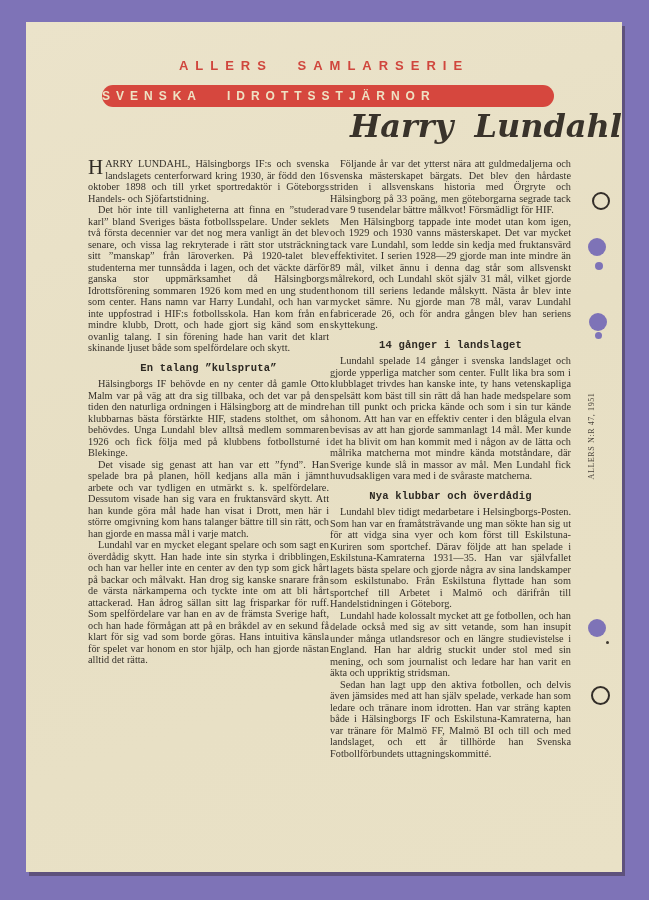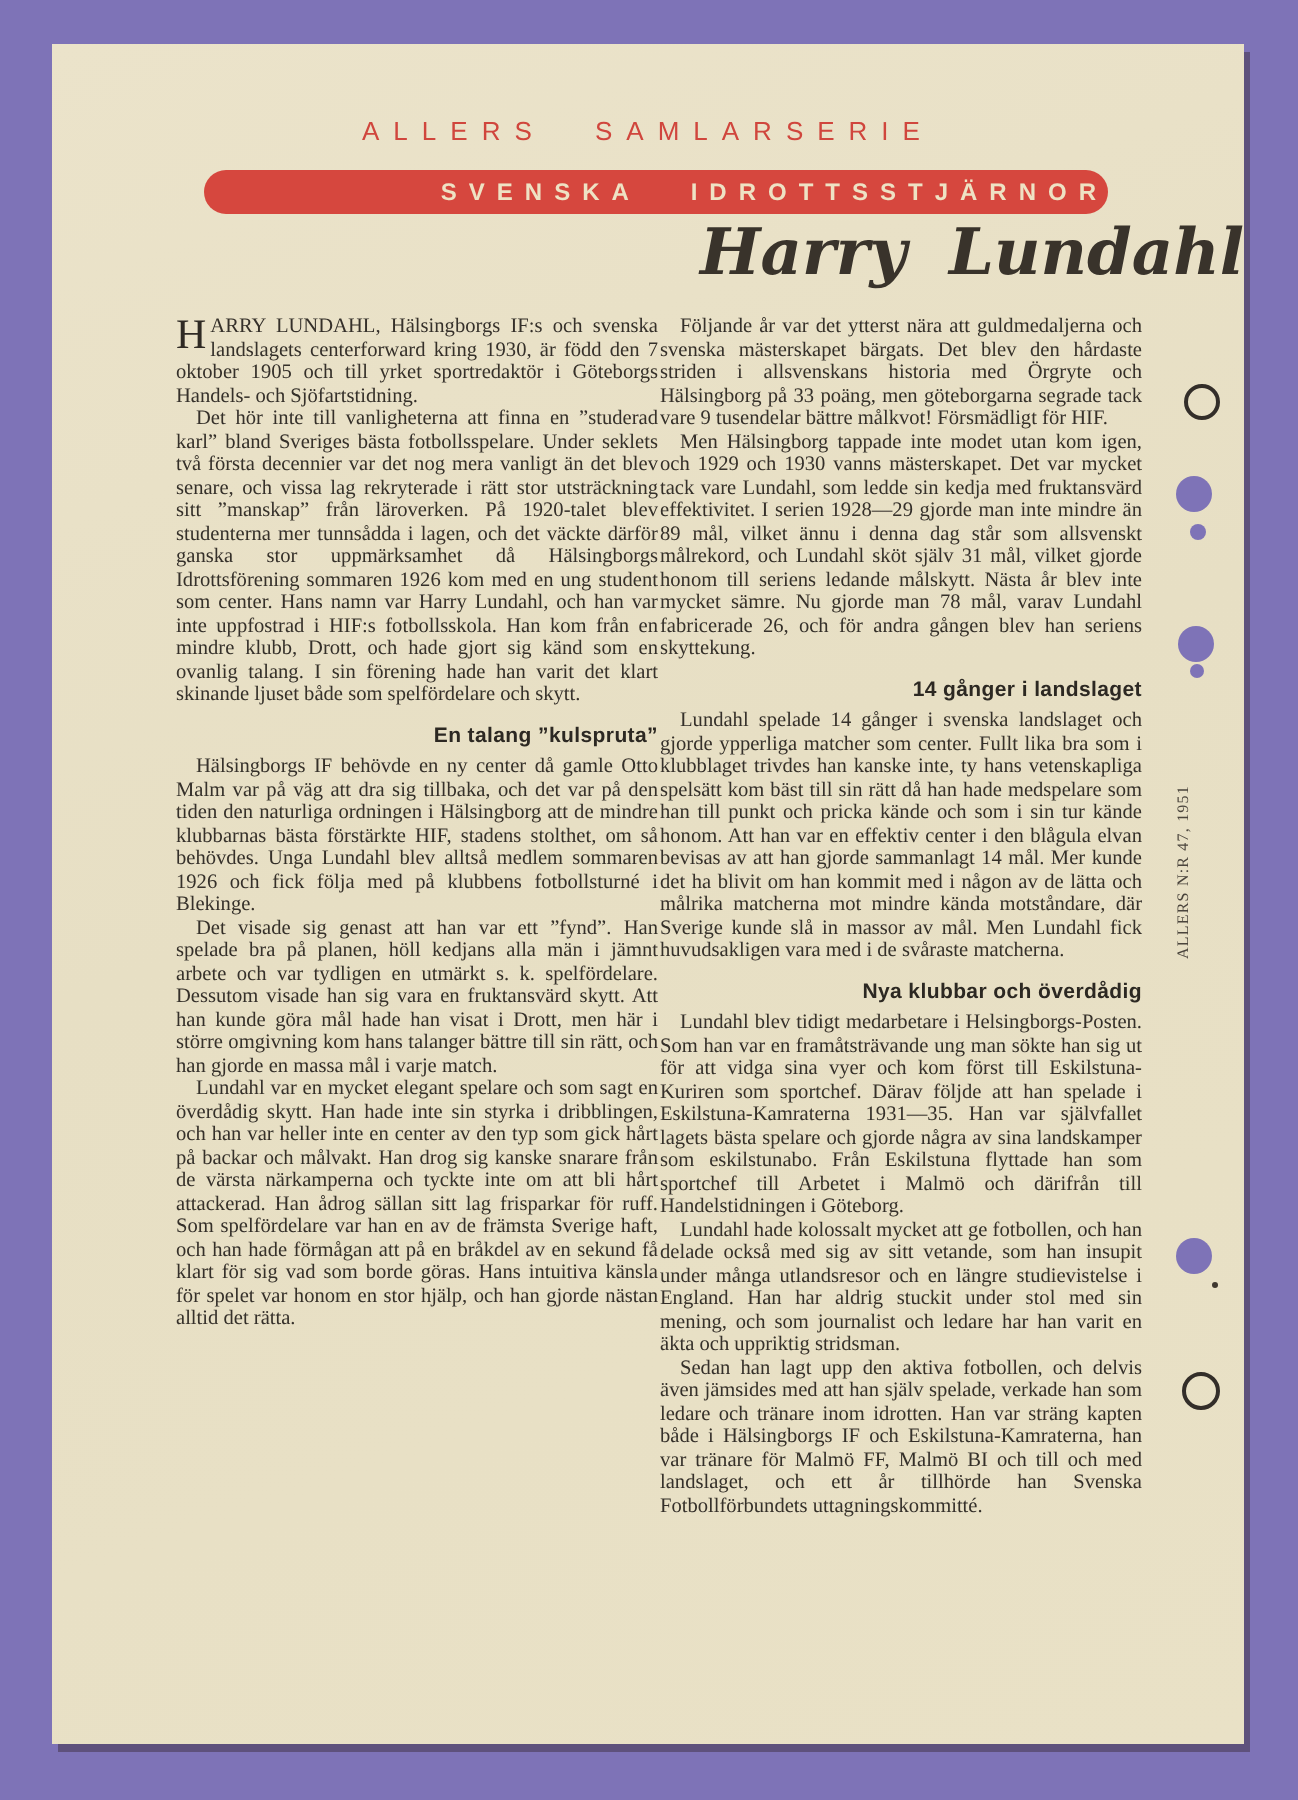--- a/index.html
+++ b/index.html
@@ -8,27 +8,27 @@
     background:#7e73b7;
     font-family:"Liberation Serif",serif;
   }
   .paper{
     position:absolute;left:26px;top:22px;width:596px;height:850px;
     background:linear-gradient(160deg,#ebe3ca 0%,#e7dfc4 45%,#e9e1c6 100%);
     box-shadow:3px 4px 0 rgba(62,48,66,0.5);
   }
   .series-label{
     position:absolute;top:36px;left:0;width:100%;text-align:center;
-    font-family:"Liberation Sans",sans-serif;font-weight:normal;font-size:13px;
+    font-family:"Liberation Sans",sans-serif;font-weight:bold;font-size:13px;
     color:#d0463d;letter-spacing:7px;word-spacing:14px;white-space:nowrap;
   }
   .banner{
     position:absolute;top:63px;left:76px;width:452px;height:22px;
     background:#d6473e;border-radius:11px;
-    display:flex;align-items:center;justify-content:flex-end;
+    display:flex;align-items:center;justify-content:flex-start;
   }
   .banner-text{
     font-family:"Liberation Sans",sans-serif;font-weight:bold;font-size:12px;
     color:#eee2c4;letter-spacing:6px;word-spacing:16px;white-space:nowrap;
   }
   .page-title{
     position:absolute;top:85px;left:0;width:100%;margin:0;text-align:right;
     font-family:"DejaVu Serif",serif;font-style:italic;font-weight:bold;
     font-size:32px;color:#39332b;word-spacing:10px;
   }
@@ -38,22 +38,22 @@
     color:#35302a;text-align:justify;
   }
   .col-left{left:62px;}
   .col-right{left:304px;}
   .col p{margin:0;}
   .para{text-indent:10px;}
   .dropcap{
     float:left;font-size:21px;line-height:19px;padding-right:2px;color:#2f2a24;
   }
   .subhead{
-    margin:9px 0 4px;text-align:right;
-    font-family:Liberation Sans, sans-serif;font-weight:bold;font-size:10.5px;
+    margin:9px 0 4px;text-align:center;
+    font-family:Liberation Mono, monospace;font-weight:bold;font-size:10.5px;
     color:#2c2822;letter-spacing:0.2px;
   }
   .side-note{
     position:absolute;left:521px;top:409px;width:90px;height:10px;
     transform:rotate(-90deg);transform-origin:center;
     font-family:"Liberation Serif",serif;font-size:8px;color:#4a443c;
     letter-spacing:0.6px;text-align:center;white-space:nowrap;
   }
   .ring{
     position:absolute;border:2px solid #332e29;border-radius:50%;
@@ -84,21 +84,21 @@
 
   <div class="series-label">ALLERS SAMLARSERIE</div>
 
   <div class="banner">
     <span class="banner-text">SVENSKA IDROTTSSTJÄRNOR</span>
   </div>
 
   <h1 class="page-title">Harry Lundahl</h1>
 
   <div class="col col-left">
-    <p class="lead"><span class="dropcap">H</span><span>ARRY LUNDAHL, Hälsingborgs IF:s och svenska landslagets centerforward kring 1930, är född den 7 oktober 1905 och till yrket sportredaktör i Göteborgs Handels- och Sjöfartstidning.</span></p>
+    <p class="lead"><span class="dropcap">H</span><span>ARRY LUNDAHL, Hälsingborgs IF:s och svenska landslagets centerforward kring 1930, är född den 16 oktober 1898 och till yrket sportredaktör i Göteborgs Handels- och Sjöfartstidning.</span></p>
     <p class="para">Det hör inte till vanligheterna att finna en ”studerad karl” bland Sveriges bästa fotbollsspelare. Under seklets två första decennier var det nog mera vanligt än det blev senare, och vissa lag rekryterade i rätt stor utsträckning sitt ”manskap” från läroverken. På 1920-talet blev studenterna mer tunnsådda i lagen, och det väckte därför ganska stor uppmärksamhet då Hälsingborgs Idrottsförening sommaren 1926 kom med en ung student som center. Hans namn var Harry Lundahl, och han var inte uppfostrad i HIF:s fotbollsskola. Han kom från en mindre klubb, Drott, och hade gjort sig känd som en ovanlig talang. I sin förening hade han varit det klart skinande ljuset både som spelfördelare och skytt.</p>
     <h3 class="subhead">En talang ”kulspruta”</h3>
     <p class="para">Hälsingborgs IF behövde en ny center då gamle Otto Malm var på väg att dra sig tillbaka, och det var på den tiden den naturliga ordningen i Hälsingborg att de mindre klubbarnas bästa förstärkte HIF, stadens stolthet, om så behövdes. Unga Lundahl blev alltså medlem sommaren 1926 och fick följa med på klubbens fotbollsturné i Blekinge.</p>
     <p class="para">Det visade sig genast att han var ett ”fynd”. Han spelade bra på planen, höll kedjans alla män i jämnt arbete och var tydligen en utmärkt s. k. spelfördelare. Dessutom visade han sig vara en fruktansvärd skytt. Att han kunde göra mål hade han visat i Drott, men här i större omgivning kom hans talanger bättre till sin rätt, och han gjorde en massa mål i varje match.</p>
     <p class="para">Lundahl var en mycket elegant spelare och som sagt en överdådig skytt. Han hade inte sin styrka i dribblingen, och han var heller inte en center av den typ som gick hårt på backar och målvakt. Han drog sig kanske snarare från de värsta närkamperna och tyckte inte om att bli hårt attackerad. Han ådrog sällan sitt lag frisparkar för ruff. Som spelfördelare var han en av de främsta Sverige haft, och han hade förmågan att på en bråkdel av en sekund få klart för sig vad som borde göras. Hans intuitiva känsla för spelet var honom en stor hjälp, och han gjorde nästan alltid det rätta.</p>
   </div>
 
   <div class="col col-right">
     <p class="para">Följande år var det ytterst nära att guldmedaljerna och svenska mästerskapet bärgats. Det blev den hårdaste striden i allsvenskans historia med Örgryte och Hälsingborg på 33 poäng, men göteborgarna segrade tack vare 9 tusendelar bättre målkvot! Försmädligt för HIF.</p>
     <p class="para">Men Hälsingborg tappade inte modet utan kom igen, och 1929 och 1930 vanns mästerskapet. Det var mycket tack vare Lundahl, som ledde sin kedja med fruktansvärd effektivitet. I serien 1928—29 gjorde man inte mindre än 89 mål, vilket ännu i denna dag står som allsvenskt målrekord, och Lundahl sköt själv 31 mål, vilket gjorde honom till seriens ledande målskytt. Nästa år blev inte mycket sämre. Nu gjorde man 78 mål, varav Lundahl fabricerade 26, och för andra gången blev han seriens skyttekung.</p>

